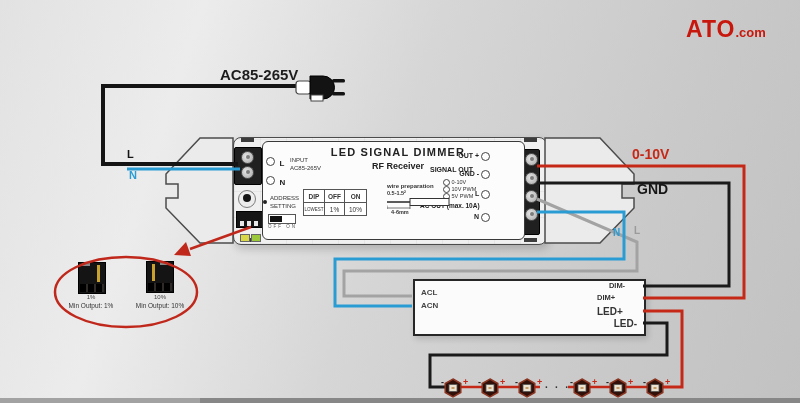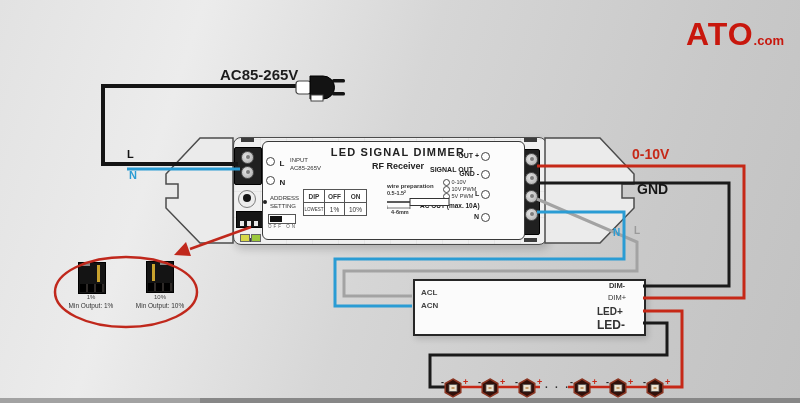--- a/index.html
+++ b/index.html
@@ -9,21 +9,21 @@
     background:linear-gradient(108deg,#e2e2e2 0%,#ececec 22%,#d6d6d6 48%,#c9c9c9 78%,#c2c2c2 100%);
   }
   .abs{position:absolute;}
   .banner{
     left:13px;top:15px;width:226px;height:38px;line-height:38px;
     background:linear-gradient(90deg,#7d7d7d,#9c9c9c);
     color:#fff;font-size:27px;font-weight:600;padding-left:13px;
     box-shadow:0 3px 7px rgba(0,0,0,.30);letter-spacing:.5px;
   }
   .logo{left:686px;top:16px;color:#c8170d;font-weight:bold;white-space:nowrap;}
-  .logo .big{font-size:32px;letter-spacing:1px;}
+  .logo .big{font-size:23px;letter-spacing:1px;}
   .logo .small{font-size:13px;}
   .lbl{white-space:nowrap;}
   .dev-body{
     left:233px;top:137px;width:312px;height:106px;border:1.5px solid #4c4c4c;border-radius:8px;
     background:
       repeating-linear-gradient(90deg,rgba(0,0,0,.045) 0 1px,transparent 1px 26px),
       repeating-linear-gradient(0deg,rgba(0,0,0,.045) 0 1px,transparent 1px 26px),
       #f0f0f0;
     box-shadow:2px 4px 8px rgba(0,0,0,.18);
   }
@@ -180,23 +180,23 @@
     <line x1="0" y1="11" x2="23" y2="11" stroke="#555" stroke-width=".8"></line>
     <line x1="0" y1="8.5" x2="0" y2="12" stroke="#555" stroke-width=".8"></line>
     <line x1="23" y1="8.5" x2="23" y2="12" stroke="#555" stroke-width=".8"></line>
   </svg>
   <div class="abs lbl" style="left:391px;top:209px;font-size:5.5px;font-weight:bold;color:#333;">4-6mm</div>
 
   <div class="abs driver"></div>
   <div class="abs lbl" style="left:421px;top:288px;font-size:8px;font-weight:bold;color:#444;">ACL</div>
   <div class="abs lbl" style="left:421px;top:301px;font-size:8px;font-weight:bold;color:#444;">ACN</div>
   <div class="abs lbl" style="left:597px;top:281px;width:40px;text-align:center;font-size:7.5px;font-weight:bold;color:#333;">DIM-</div>
-  <div class="abs lbl" style="left:597px;top:293px;width:40px;text-align:center;font-size:7.5px;font-weight:normal;color:#333;">DIM+</div>
+  <div class="abs lbl" style="left:597px;top:293px;width:40px;text-align:left;font-size:7.5px;font-weight:bold;color:#333;">DIM+</div>
   <div class="abs lbl" style="left:597px;top:306px;width:40px;text-align:left;font-size:10px;font-weight:bold;color:#333;">LED+</div>
-  <div class="abs lbl" style="left:597px;top:318px;width:40px;font-size:12px;font-weight:bold;color:#333;">LED-</div>
+  <div class="abs lbl" style="left:597px;top:318px;width:40px;text-align:right;font-size:10px;font-weight:bold;color:#333;">LED-</div>
 
   <div class="sw-img" style="left:78px;top:262px;">
     <span class="notch"></span>
       <span class="pin" style="right:5px;"></span>
       <span class="cells"></span>
   </div>
   <div class="sw-img" style="left:146px;top:261px;">
     <span class="notch" style="left:13px;"></span>
       <span class="pin" style="left:5px;"></span>
       <span class="cells"></span>

